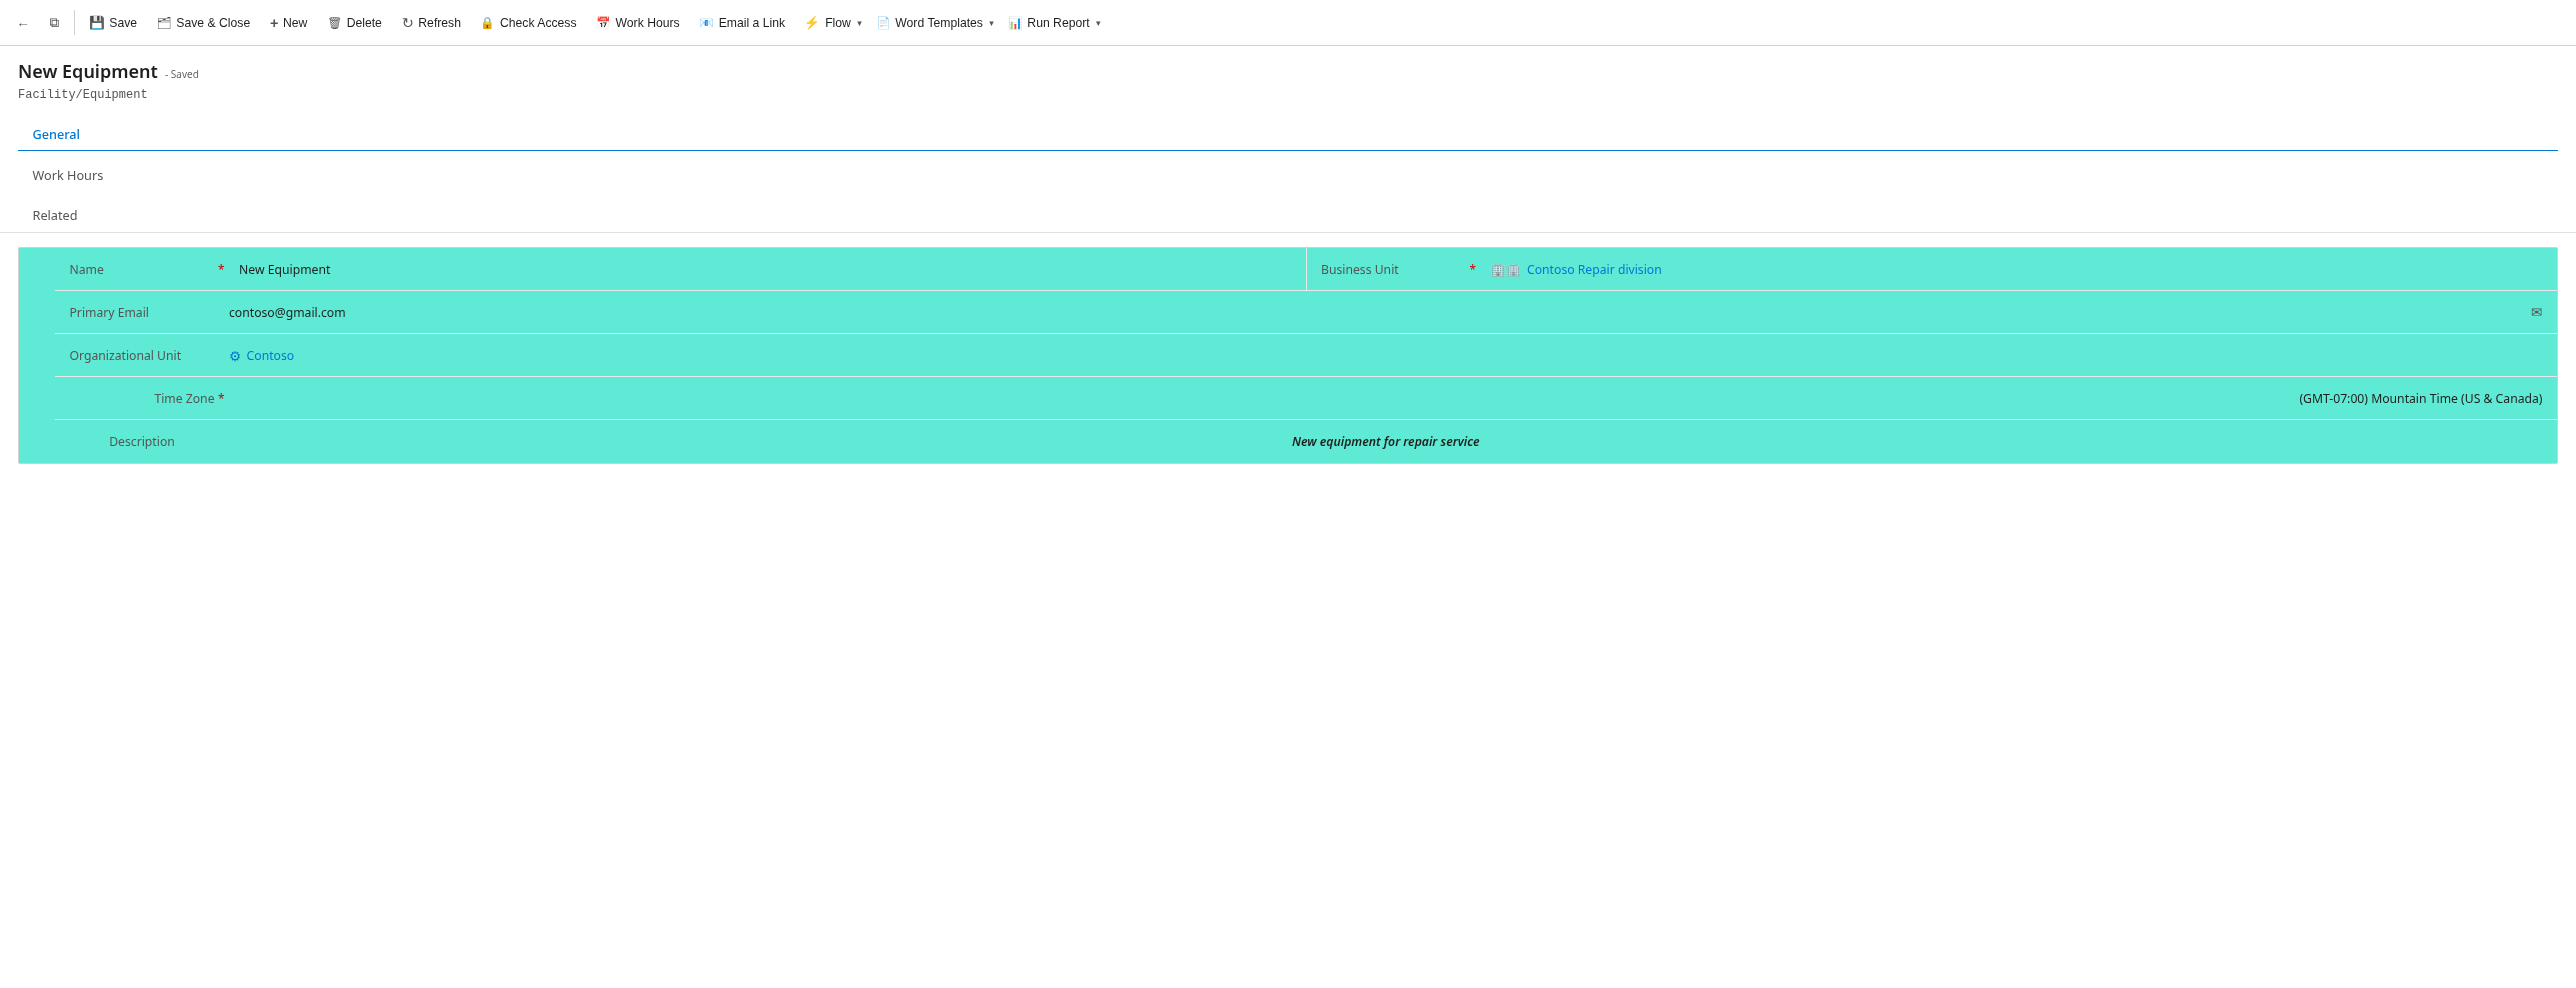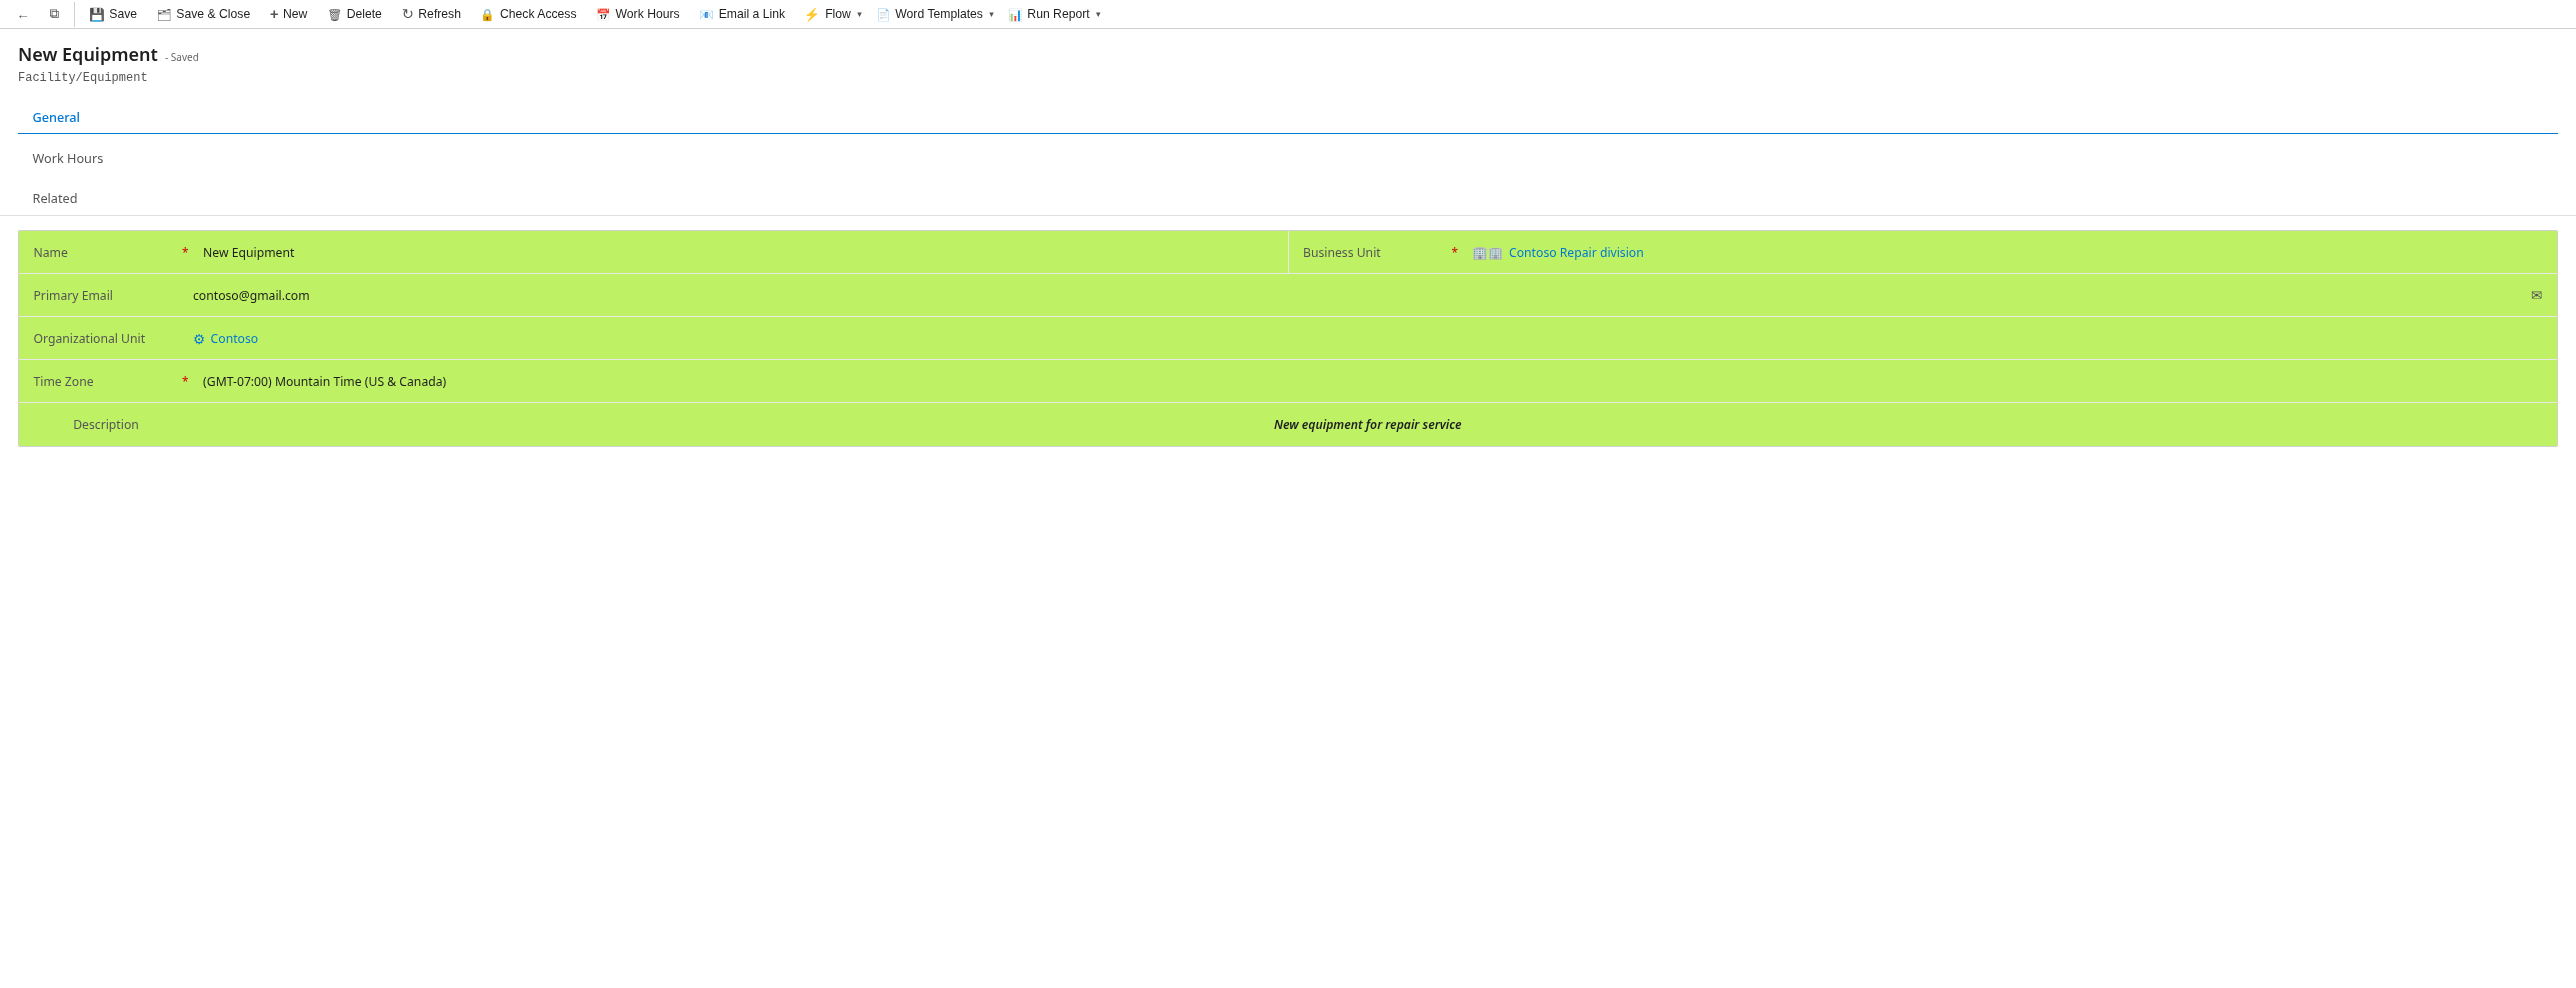--- a/index.html
+++ b/index.html
@@ -4,21 +4,21 @@
   <style>
     * { box-sizing: border-box; margin: 0; padding: 0; }
     body { font-family: 'Segoe UI', system-ui, sans-serif; font-size: 12.7px; color: #1f1f1f; background: #fff; }
 
     
     .toolbar {
       display: flex;
       align-items: center;
       border-bottom: 0.9px solid #d0d0d0;
       padding: 0 7.2px;
-      height: 29px;
+      height: 46px;
       gap: 1.8px;
       background: #fff;
     }
     .toolbar-btn {
       display: flex;
       align-items: center;
       gap: 4.5px;
       padding: 5.4px 9px;
       border: none;
       background: transparent;
@@ -82,21 +82,22 @@
       font-weight: 500;
     }
 
     
     .form-area {
       padding: 14.5px 18px;
     }
     .form-card {
       border: 0.9px solid #d0d0d0;
       border-radius: 1.8px;
-      background: #bef264;
+      background: #5eead4;
+      padding-left: 36px;
     }
     .form-row {
       display: flex;
       align-items: stretch;
       border-bottom: 0.9px solid #e8e8e8;
       min-height: 43px;
     }
     .form-row:last-child { border-bottom: none; }
 
     .form-left, .form-right {
@@ -272,21 +273,21 @@
       <div class="form-left" style="border-right: none; flex:2;">
         <span class="field-label">Organizational Unit</span>
         <a class="field-value link" style="margin-left:14.5px;">
           <span style="color:#0078d4; font-size:13.6px;">⚙</span>
           Contoso
         </a>
       </div>
     </div>
 
     <div class="form-row">
-      <div class="form-left" style="border-right: none; flex:2;">
+      <div class="form-left" style="border-right: none; flex:2;text-align:right;">
         <span class="field-label">Time Zone</span>
         <span class="field-required">*</span>
         <span class="field-value" style="margin-left:14.5px;">(GMT-07:00) Mountain Time (US &amp; Canada)</span>
       </div>
     </div>
 
     <div class="form-row description-row">
       <div class="form-left" style="border-right: none; flex:2; align-items: flex-start; padding-top: 12.7px;">
         <span class="field-label">Description</span>
         <span class="field-value" style="margin-left:14.5px; font-weight:600;">New equipment for repair service</span>

